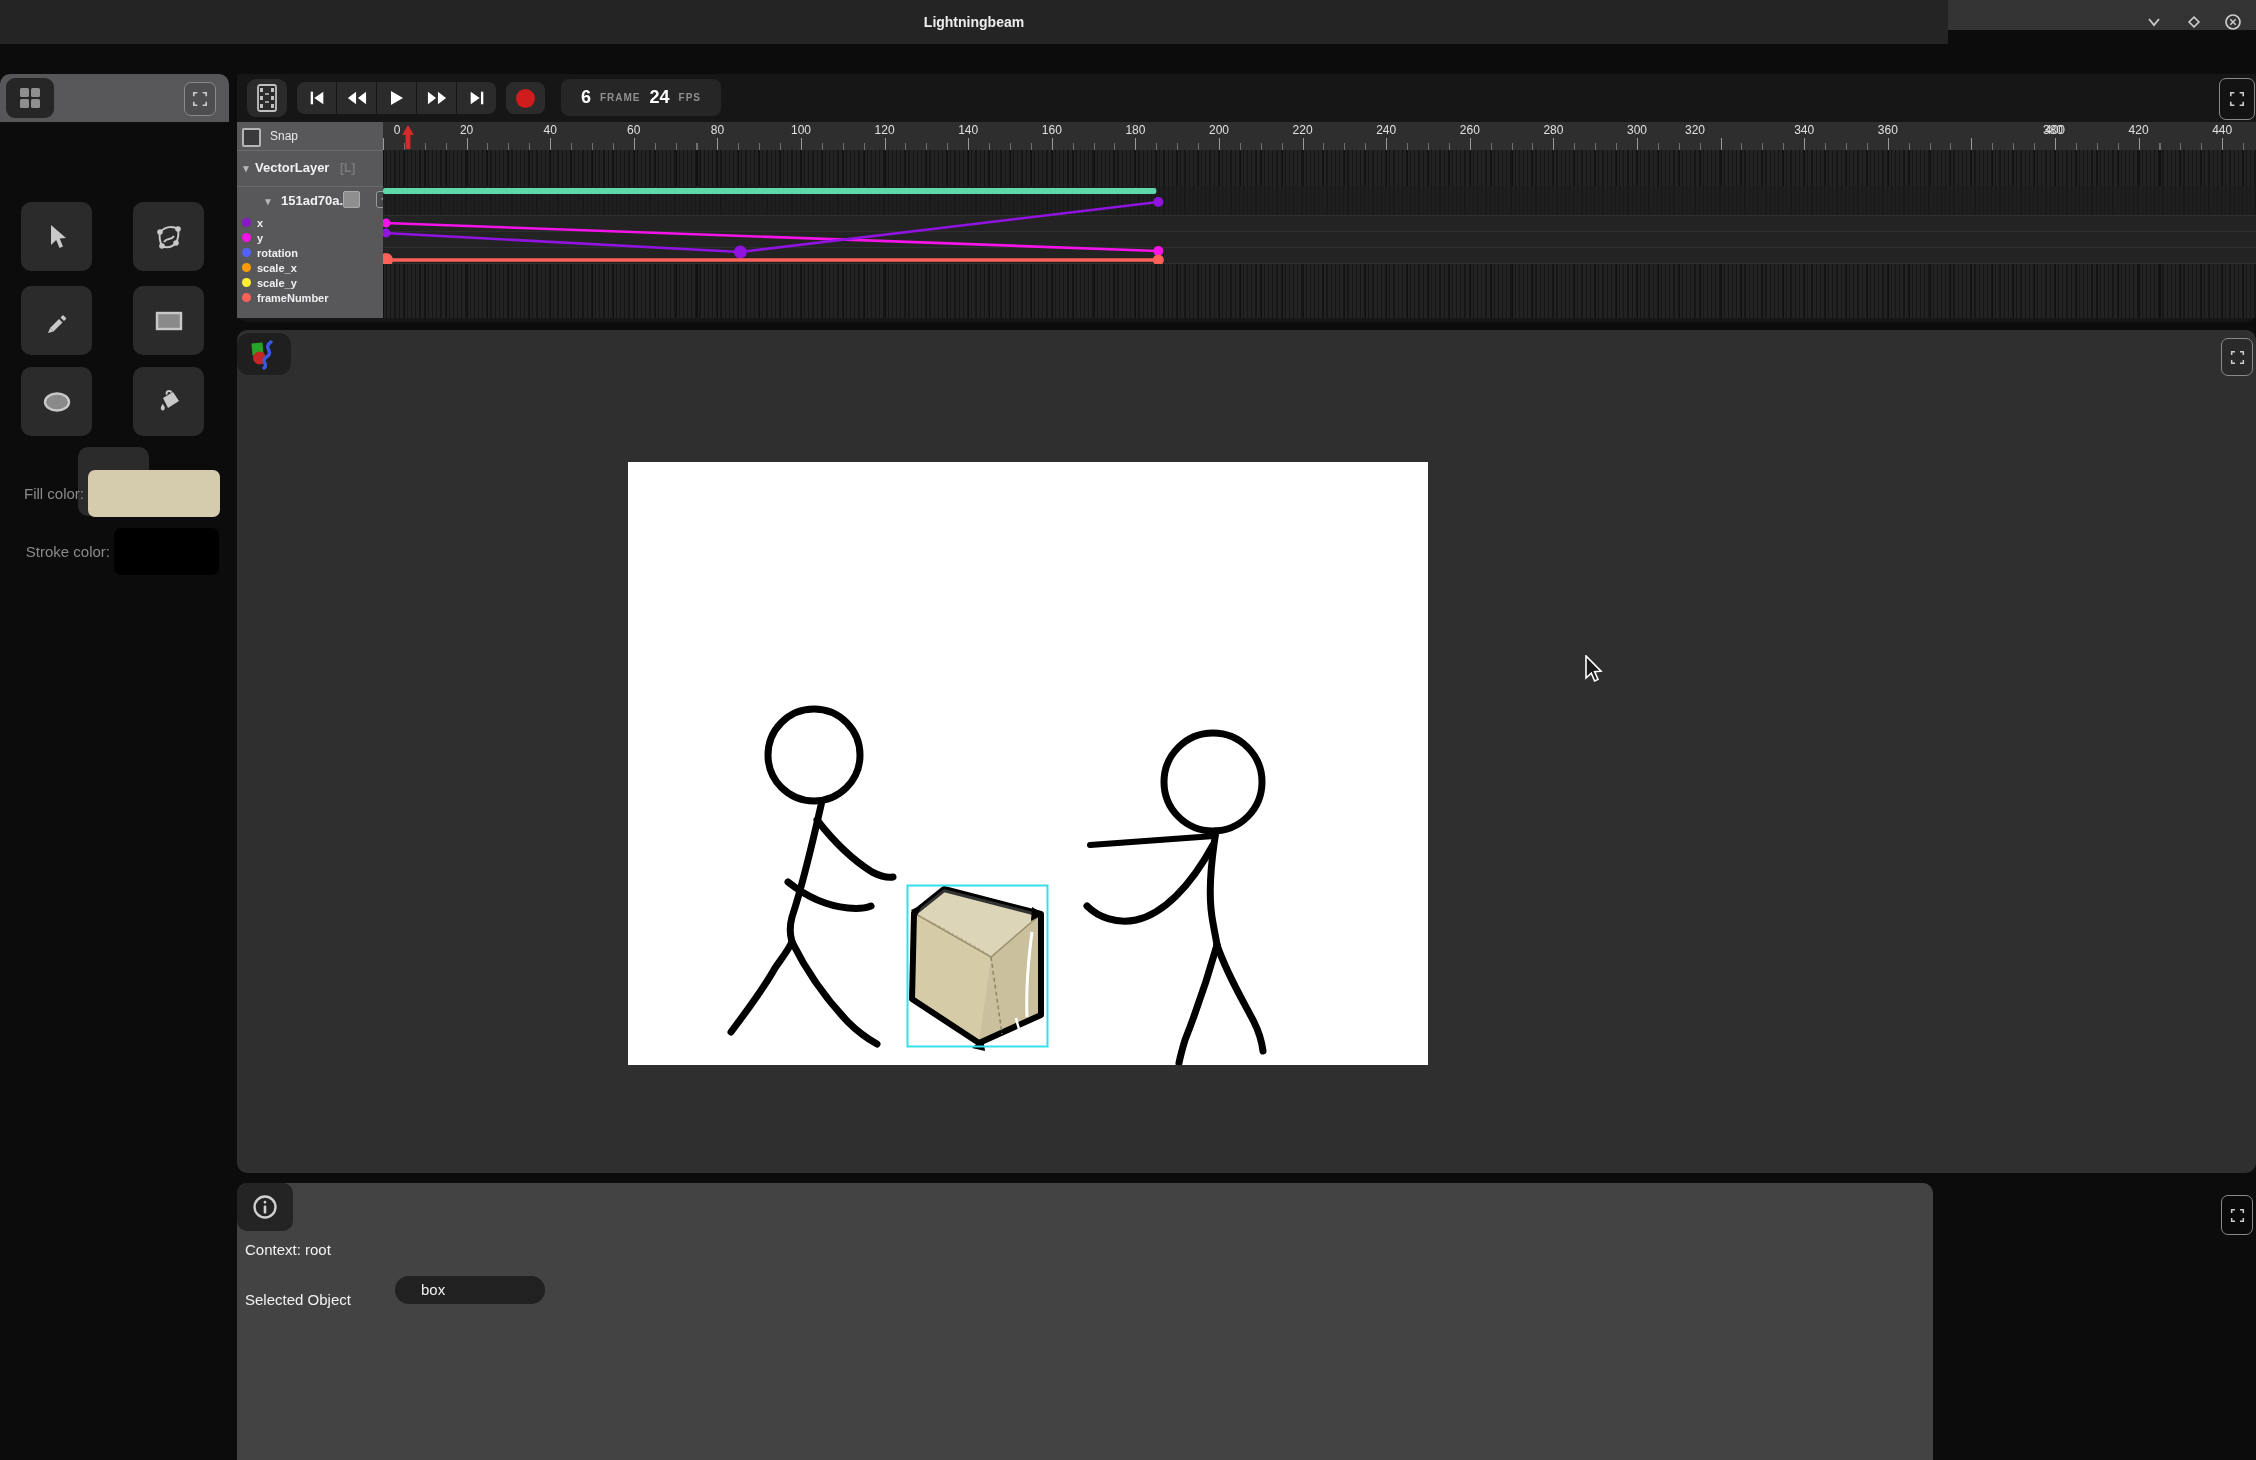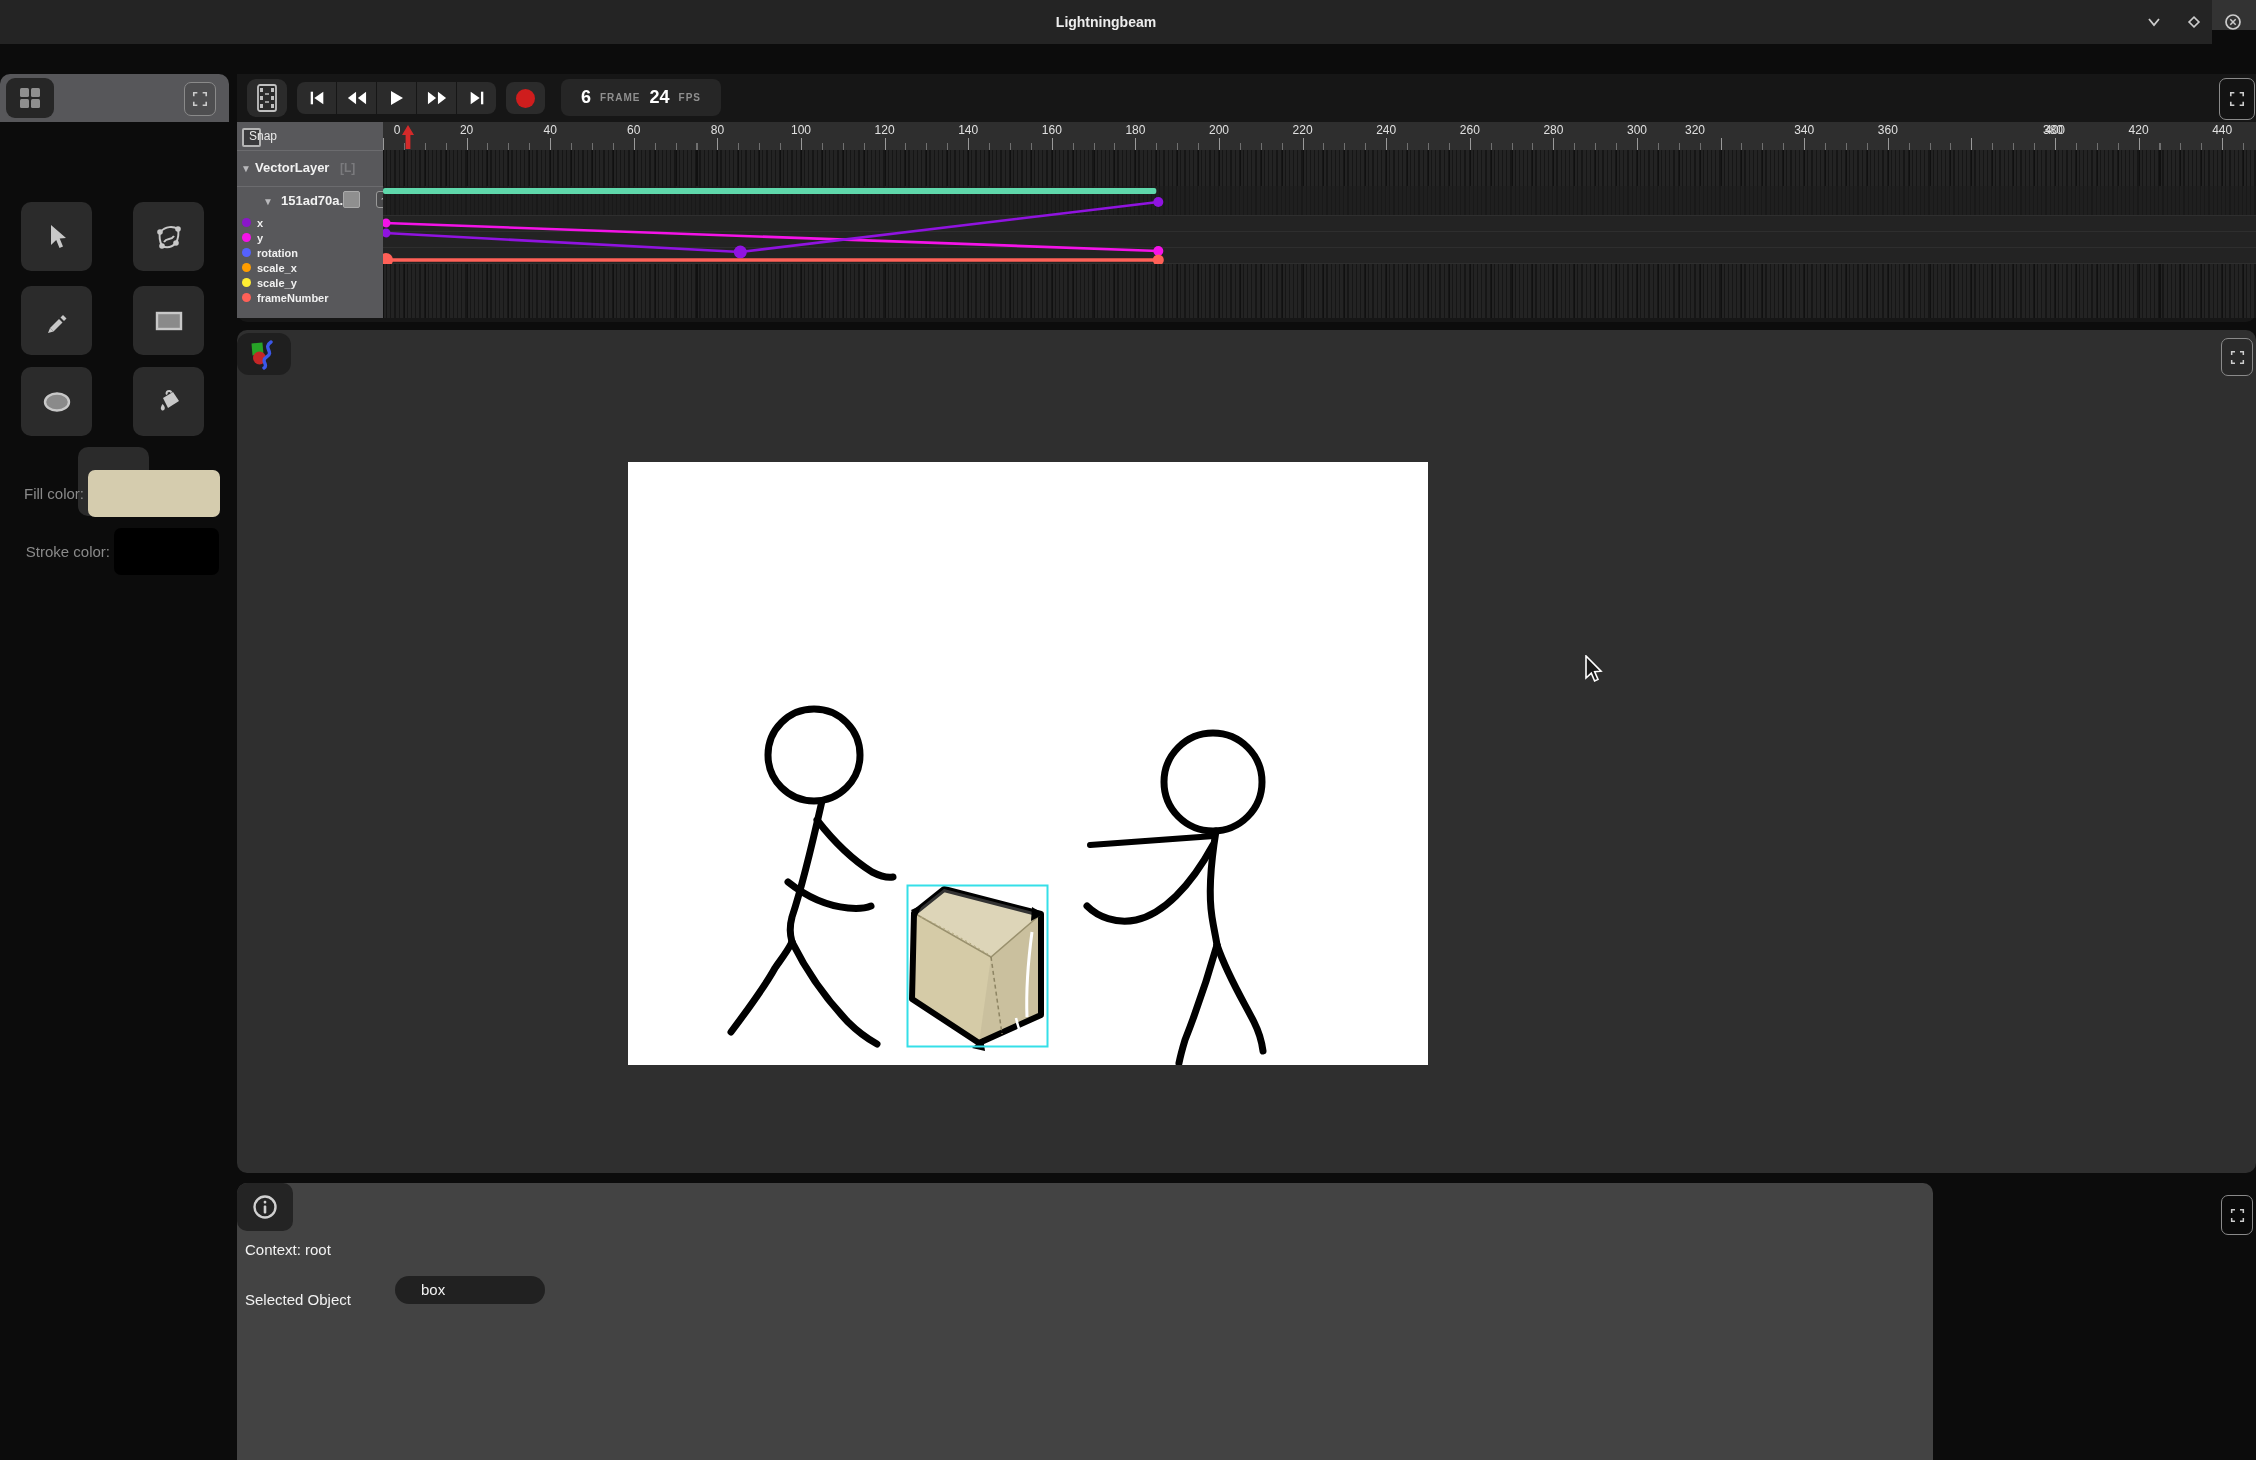--- a/index.html
+++ b/index.html
@@ -1,19 +1,19 @@
 <!DOCTYPE html>
 <html><head>
 <meta charset="utf-8">
 <style>
   html,body{margin:0;padding:0;background:#0c0c0c;width:2256px;height:1460px;overflow:hidden;
     font-family:"Liberation Sans",sans-serif;-webkit-font-smoothing:antialiased;}
   .abs{position:absolute;}
   
-  #titlebar{left:0;top:0;width:2212px;height:44px;background:#242424;}
+  #titlebar{left:0;top:0;width:1948px;height:44px;background:#242424;}
   #title{left:0;top:0;width:100%;height:44px;line-height:44px;text-align:center;color:#ededed;
     font-size:14px;font-weight:bold;}
   .winbtn{top:10px;width:24px;height:24px;display:flex;align-items:center;justify-content:center;cursor:default;}
   #menubar{left:0;top:44px;width:2256px;height:30px;background:#333333;display:flex;align-items:center;
     padding-left:12px;box-sizing:border-box;gap:0;}
   .menu-item{color:#dcdcdc;font-size:14px;padding:0 14px;line-height:30px;}
   
   .toolbtn{background:#2b2b2b;border-radius:10px;display:flex;align-items:center;justify-content:center;}
   .expandbtn{border:1.5px solid #8a8a8a;border-radius:7px;display:flex;align-items:center;justify-content:center;background:rgba(0,0,0,0.1);}
   
@@ -40,21 +40,21 @@
   #record-btn{left:269px;top:8px;width:39px;height:32px;background:#2b2b2b;border-radius:8px;display:flex;align-items:center;justify-content:center;}
   #record-dot{width:19px;height:19px;border-radius:50%;background:#cf1d1d;}
   #framebox{left:324px;top:5px;width:160px;height:37px;background:#262626;border-radius:8px;display:flex;align-items:center;
     justify-content:center;gap:9px;}
   .fb-num{color:#fff;font-size:18px;font-weight:bold;}
   .fb-lab{color:#8f8f8f;font-size:10px;font-weight:bold;letter-spacing:1px;}
   #timeline-expand{left:1982px;top:4px;width:34px;height:40px;}
   #tl-left{left:0;top:48px;width:146px;height:196px;background:#58585b;}
   #snap-row{left:0;top:0;width:146px;height:28px;}
   #snap-check{left:5px;top:6px;width:15px;height:15px;border:2px solid #b5b5b5;border-radius:2px;background:#3a3a3c;}
-  #snap-label{left:12px;top:0;line-height:28px;color:#e8e8e8;font-size:12px;}
+  #snap-label{left:33px;top:0;line-height:28px;color:#e8e8e8;font-size:12px;}
   #layer-row{left:0;top:28px;width:146px;height:36px;border-top:1px solid #6b6b6e;color:#f2f2f2;font-size:13px;font-weight:bold;}
   #sublayer-row{left:0;top:64px;width:146px;height:29px;border-top:1px solid #6b6b6e;color:#f2f2f2;font-size:13px;font-weight:bold;}
   .tri{color:#b9b9bc;font-size:10px;}
   #sq-btn{left:106px;top:4px;width:15px;height:15px;background:#8f8f8f;border-radius:2px;border:1px solid #aaa;}
   #tilde-btn{left:139px;top:4px;width:15px;height:15px;background:#4a4a4c;border-radius:3px;border:1px solid #999;
     color:#cfcfcf;font-size:11px;line-height:14px;text-align:center;}
   #props{left:0;top:93px;width:146px;}
   .prop-row{display:flex;align-items:center;height:15px;padding-left:5px;gap:6px;}
   .prop-dot{width:9px;height:9px;border-radius:50%;}
   .prop-name{color:#f0f0f0;font-size:11px;font-weight:bold;}

